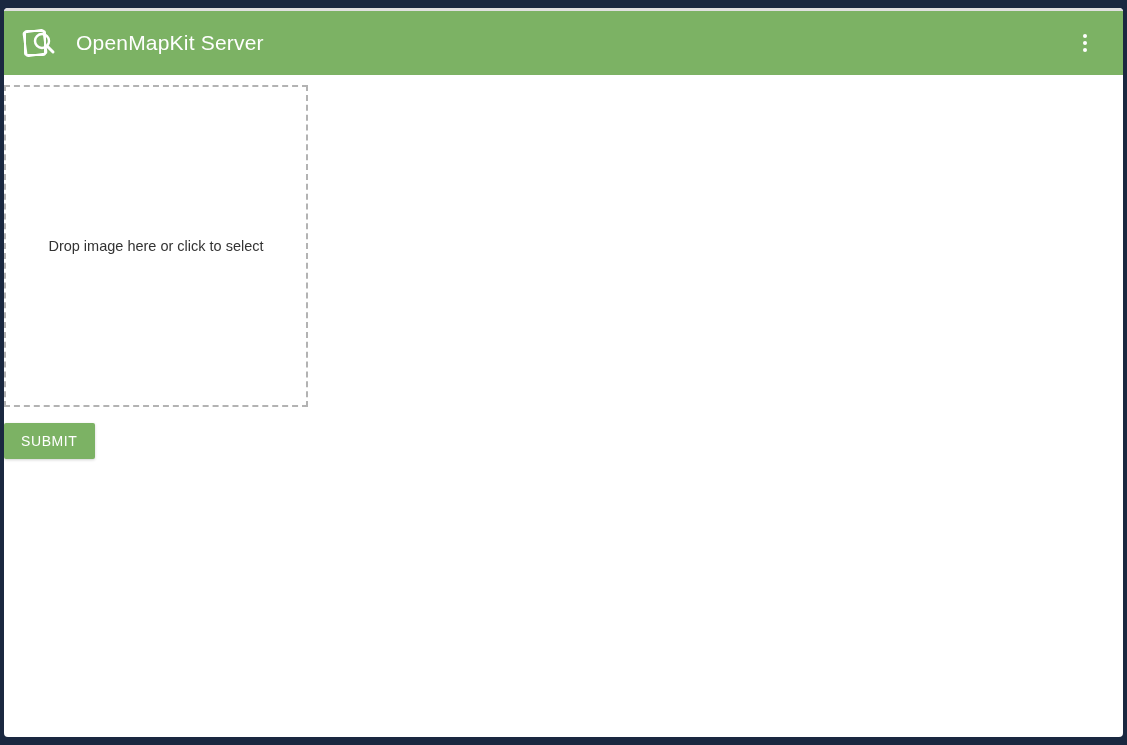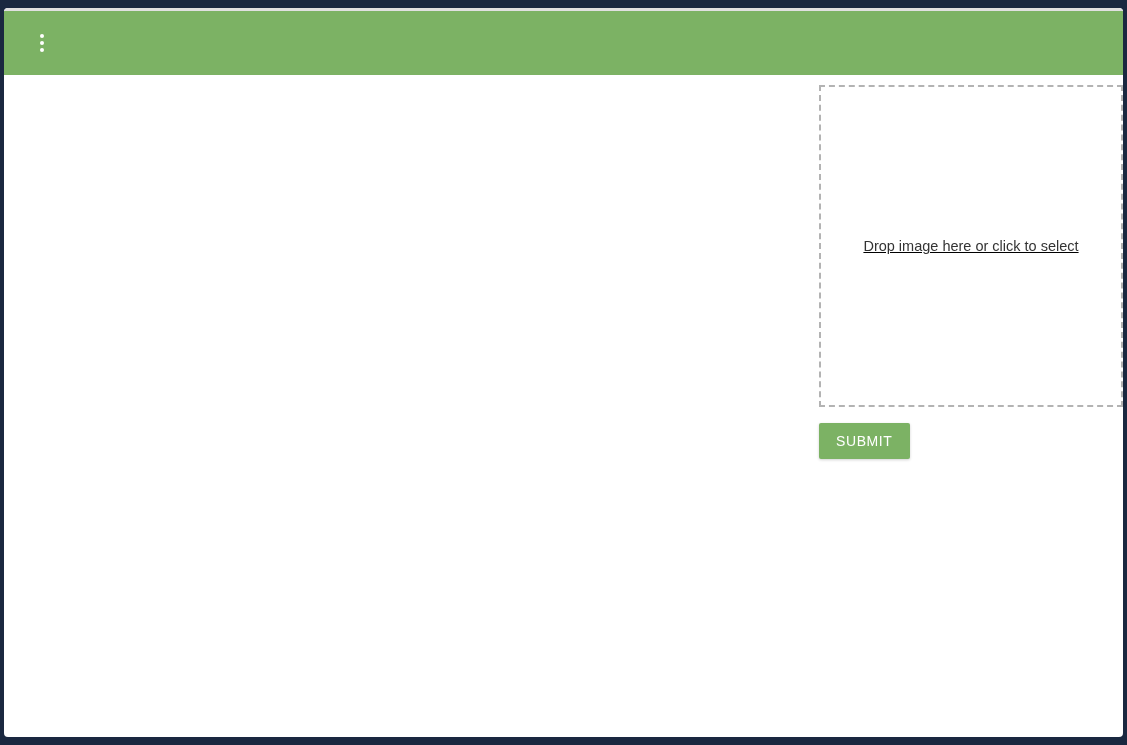--- a/index.html
+++ b/index.html
@@ -61,22 +61,21 @@
       cursor: pointer;
       border-radius: 50%;
     }
     .more-button svg {
       fill: #ffffff;
     }
     .content {
       padding: 10px 0 0 0;
       display: flex;
       flex-direction: column;
-      align-items: flex-end;
-      text-decoration: underline;
+      align-items: flex-start;
     }
     .content-inner {
       width: 304px;
       margin-left: 0px;
     }
     .dropzone {
       width: 304px;
       height: 322px;
       border: 2px dashed #b3b3b3;
       display: flex;
@@ -104,20 +103,31 @@
       box-shadow: 0 1px 3px rgba(0,0,0,0.18);
       text-transform: uppercase;
     }
   </style>
 </head>
 <body>
 
 <div class="window">
   <div class="tab-strip"></div>
   <div class="header">
+    <div class="header-left">
+      <div class="logo">
+        <svg width="34" height="34" viewBox="0 0 34 34">
+          <rect x="3" y="5" width="20" height="24" rx="2" fill="none" stroke="#ffffff" stroke-width="2"></rect>
+          <rect x="3" y="5" width="20" height="24" rx="2" fill="none" stroke="#ffffff" stroke-width="2" transform="rotate(-8 13 17)"></rect>
+          <circle cx="20" cy="15" r="7" fill="none" stroke="#ffffff" stroke-width="2.5"></circle>
+          <line x1="25" y1="20" x2="31" y2="26" stroke="#ffffff" stroke-width="3" stroke-linecap="round"></line>
+        </svg>
+      </div>
+      <div class="app-title">OpenMapKit Server</div>
+    </div>
     <div class="more-button">
       <svg width="24" height="24" viewBox="0 0 24 24">
         <circle cx="12" cy="5" r="2"></circle>
         <circle cx="12" cy="12" r="2"></circle>
         <circle cx="12" cy="19" r="2"></circle>
       </svg>
     </div>
   </div>
 
   <div class="content">

